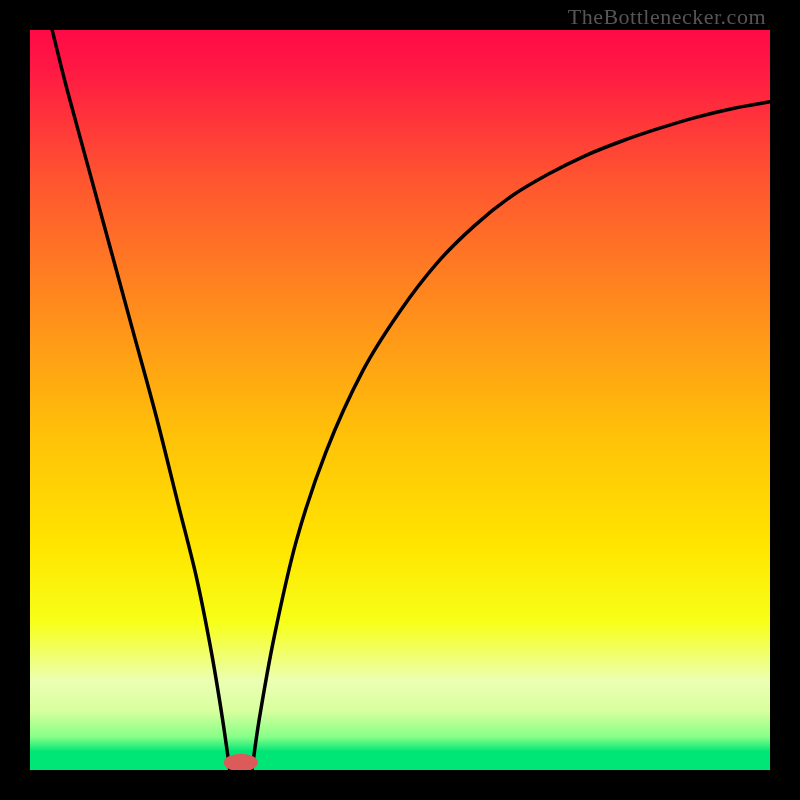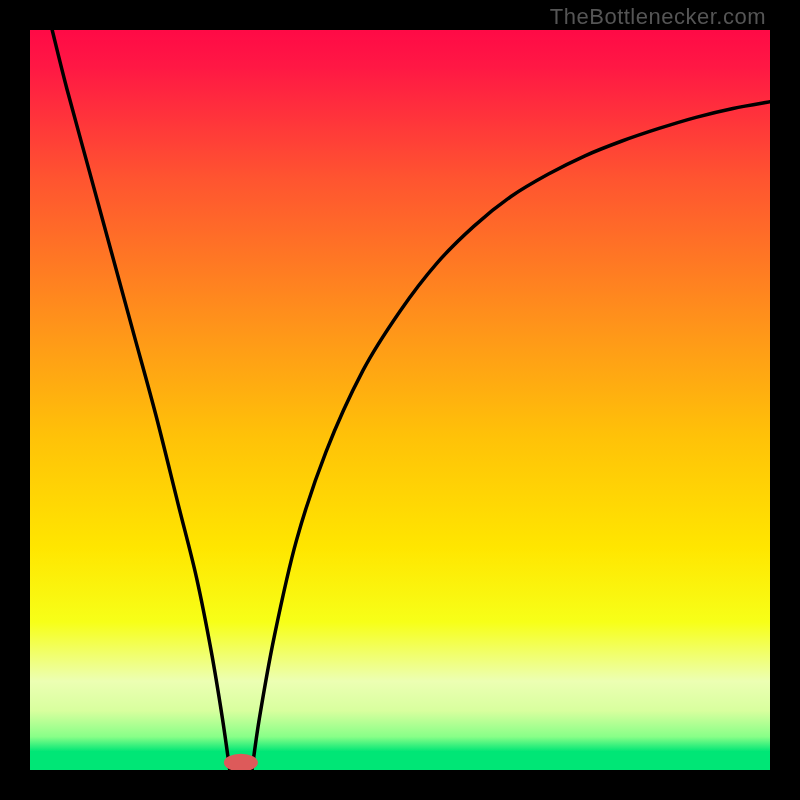--- a/index.html
+++ b/index.html
@@ -28,20 +28,21 @@
   }
   .watermark {
     position: absolute;
     top: 4px;
     right: 34px;
     color: #555;
     font-size: 22px;
     font-weight: 500;
     letter-spacing: 0.5px;
     user-select: none;
+    font-family: Liberation Serif, serif;
   }
 </style>
 </head>
 <body>
 
 <div class="frame">
   <svg class="plot" viewBox="0 0 740 740" preserveAspectRatio="none">
     <defs>
       <linearGradient id="bg-grad" x1="0" y1="0" x2="0" y2="1">
           <stop offset="0%" stop-color="#ff0a46"></stop>

